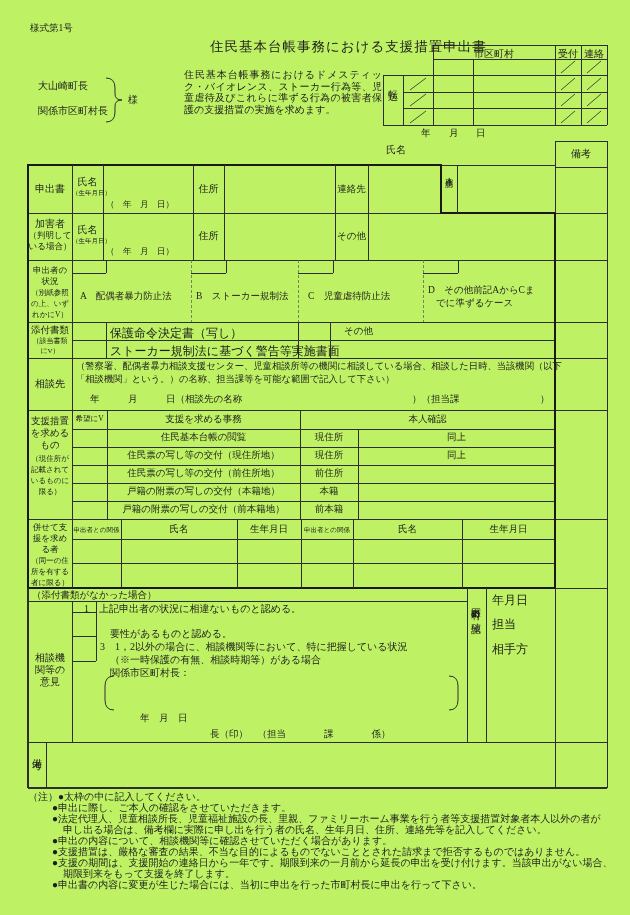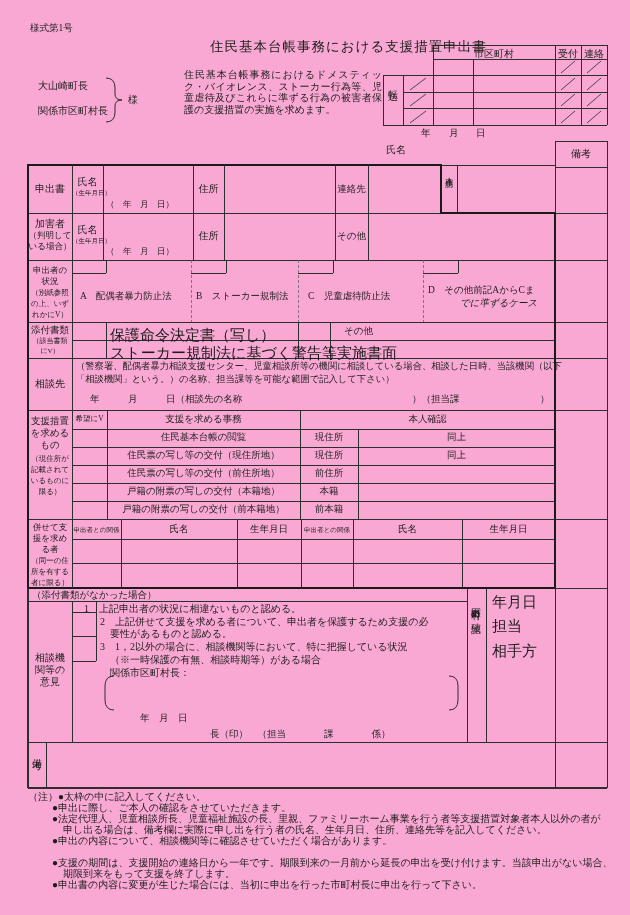--- a/index.html
+++ b/index.html
@@ -1,28 +1,28 @@
 <!DOCTYPE html>
 <html><head>
 <meta charset="utf-8">
 <style>
   html,body{margin:0;padding:0;background:#fff;}
-  #page{position:relative;width:630px;height:915px;background:#f9a8d4;overflow:hidden;
+  #page{position:relative;width:630px;height:915px;background:#bef264;overflow:hidden;
         font-family:"Liberation Serif","DejaVu Serif",serif;color:#1c1c1c;}
   svg.grid{position:absolute;left:0;top:0;}
   .ln{stroke:#2e2e2e;stroke-width:1;shape-rendering:crispEdges;}
   .md{stroke:#2e2e2e;stroke-width:1.6;shape-rendering:crispEdges;}
   .thk{stroke:#1a1a1a;stroke-width:2.4;shape-rendering:crispEdges;}
   .dsh{stroke:#666;stroke-width:0.8;stroke-dasharray:2.5 2.5;shape-rendering:crispEdges;}
   .sl{stroke:#3a3a3a;stroke-width:0.9;}
   .br{stroke:#2e2e2e;stroke-width:1;fill:none;}
   .t{position:absolute;white-space:nowrap;font-size:10px;line-height:1.15;color:#1c1c1c;}
   .c{text-align:center;}
   .f65{font-size:6.5px;}.f7{font-size:7px;}.f75{font-size:7.5px;}.f85{font-size:8.5px;}
-  .f9{font-size:15px;}.f93{font-size:9.3px;}.f95{font-size:9.5px;}
+  .f9{font-size:12px;}.f93{font-size:9.3px;}.f95{font-size:9.5px;}
   .ttl{font-size:13.5px;letter-spacing:1px;}
   .v{writing-mode:vertical-rl;text-orientation:upright;letter-spacing:1px;}
   .para{white-space:normal;text-align:justify;line-height:11.6px;}
 </style>
 </head>
 <body>
 
 <div id="page">
 
   <svg class="grid" width="630" height="915" viewBox="0 0 630 915">
@@ -171,21 +171,21 @@
 
   <div class="t c f85" style="left:28px;top:266px;width:44px;">申出者の</div>
   <div class="t c f85" style="left:28px;top:277px;width:44px;">状況</div>
   <div class="t c f75" style="left:28px;top:289px;width:44px;">（別紙参照</div>
   <div class="t c f75" style="left:28px;top:300px;width:44px;">の上、いず</div>
   <div class="t c f75" style="left:28px;top:311px;width:44px;">れかにV）</div>
   <div class="t f95" style="left:80px;top:291px;">A　配偶者暴力防止法</div>
   <div class="t f95" style="left:196px;top:291px;">B　ストーカー規制法</div>
   <div class="t f95" style="left:308px;top:291px;">C　児童虐待防止法</div>
   <div class="t f95" style="left:428px;top:285px;">D　その他前記AからCま</div>
-  <div class="t f95" style="left:460px;top:298px;font-style:italic;">でに準ずるケース</div>
+  <div class="t f95" style="left:436px;top:298px;">でに準ずるケース</div>
 
   <div class="t c f95" style="left:28px;top:325px;width:44px;">添付書類</div>
   <div class="t c f7" style="left:28px;top:337px;width:44px;">（該当書類</div>
   <div class="t c f7" style="left:28px;top:347px;width:44px;">にV）</div>
   <div class="t f9" style="left:110px;top:327px;">保護命令決定書（写し）</div>
   <div class="t f9" style="left:110px;top:345px;">ストーカー規制法に基づく警告等実施書面</div>
   <div class="t f95" style="left:344px;top:326px;">その他</div>
 
   <div class="t c" style="left:28px;top:378px;width:44px;">相談先</div>
   <div class="t f93" style="left:76px;top:361px;">（警察署、配偶者暴力相談支援センター、児童相談所等の機関に相談している場合、相談した日時、当該機関（以下</div>
@@ -229,36 +229,36 @@
   <div class="t c f95" style="left:237px;top:524px;width:64px;">生年月日</div>
   <div class="t c f65" style="left:301px;top:526px;width:52px;">申出者との関係</div>
   <div class="t c f95" style="left:353px;top:524px;width:109px;">氏名</div>
   <div class="t c f95" style="left:462px;top:524px;width:93px;">生年月日</div>
 
   <div class="t f95" style="left:32px;top:590px;">（添付書類がなかった場合）</div>
   <div class="t c" style="left:28px;top:652px;width:44px;">相談機</div>
   <div class="t c" style="left:28px;top:664px;width:44px;">関等の</div>
   <div class="t c" style="left:28px;top:676px;width:44px;">意見</div>
   <div class="t" style="left:84px;top:603px;">1　上記申出者の状況に相違ないものと認める。</div>
-  <div class="t" style="left:100px;top:616px;">2　上記併せて支援を求める者について、申出者を保護するため支援の必</div>
   <div class="t" style="left:110px;top:628px;">要性があるものと認める。</div>
   <div class="t" style="left:100px;top:641px;">3　1，2以外の場合に、相談機関等において、特に把握している状況</div>
   <div class="t" style="left:110px;top:654px;text-align:right;">（※一時保護の有無、相談時期等）がある場合</div>
   <div class="t" style="left:110px;top:667px;">関係市区町村長：</div>
   <div class="t f95" style="left:140px;top:713px;">年　月　日</div>
   <div class="t f95" style="left:210px;top:729px;">長（印）　（担当　　　　課　　　　係）</div>
   <div class="t v f95" style="left:470px;top:600px;">市区町村の確認</div>
   <div class="t f9" style="left:492px;top:594px;">年月日</div>
   <div class="t f9" style="left:492px;top:618px;">担当</div>
   <div class="t f9" style="left:492px;top:643px;">相手方</div>
 
   <div class="t v" style="left:31px;top:751px;">備考</div>
 
   <div class="t" style="left:28px;top:791px;">（注）●太枠の中に記入してください。</div>
   <div class="t" style="left:52px;top:802px;">●申出に際し、ご本人の確認をさせていただきます。</div>
   <div class="t" style="left:52px;top:813px;">●法定代理人、児童相談所長、児童福祉施設の長、里親、ファミリーホーム事業を行う者等支援措置対象者本人以外の者が</div>
   <div class="t" style="left:63px;top:824px;">申し出る場合は、備考欄に実際に申し出を行う者の氏名、生年月日、住所、連絡先等を記入してください。</div>
   <div class="t" style="left:52px;top:835px;">●申出の内容について、相談機関等に確認させていただく場合があります。</div>
+  <div class="t" style="left:52px;top:846px;">●支援措置は、厳格な審査の結果、不当な目的によるものでないこととされた請求まで拒否するものではありません。</div>
   <div class="t" style="left:52px;top:857px;">●支援の期間は、支援開始の連絡日から一年です。期限到来の一月前から延長の申出を受け付けます。当該申出がない場合、</div>
   <div class="t" style="left:63px;top:868px;">期限到来をもって支援を終了します。</div>
   <div class="t" style="left:52px;top:879px;">●申出書の内容に変更が生じた場合には、当初に申出を行った市町村長に申出を行って下さい。</div>
 
 </div>
 
 </body></html>

